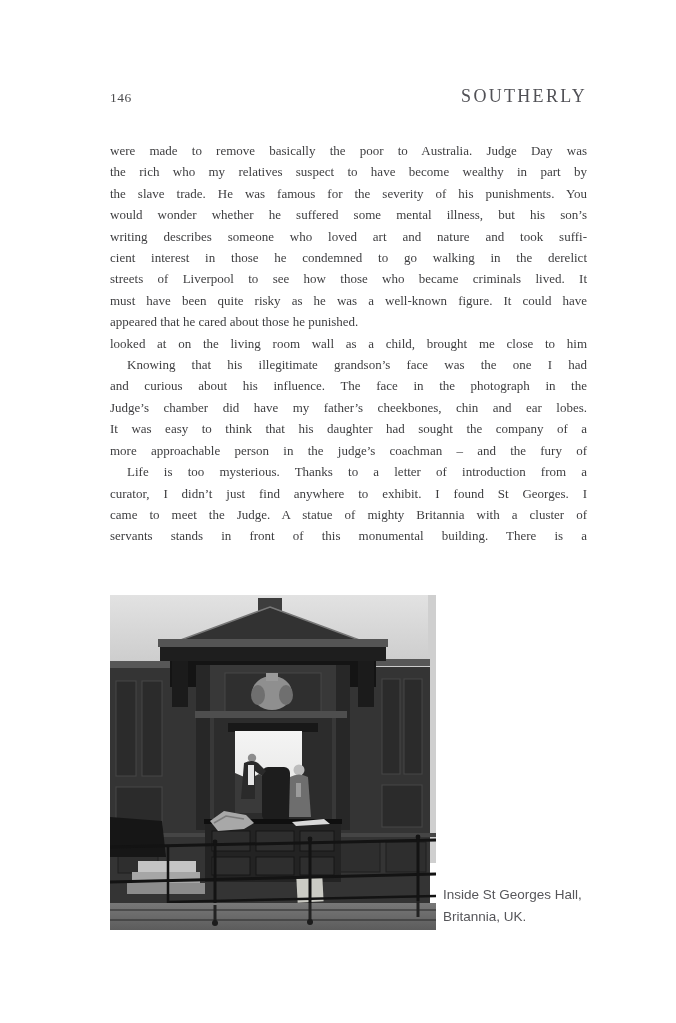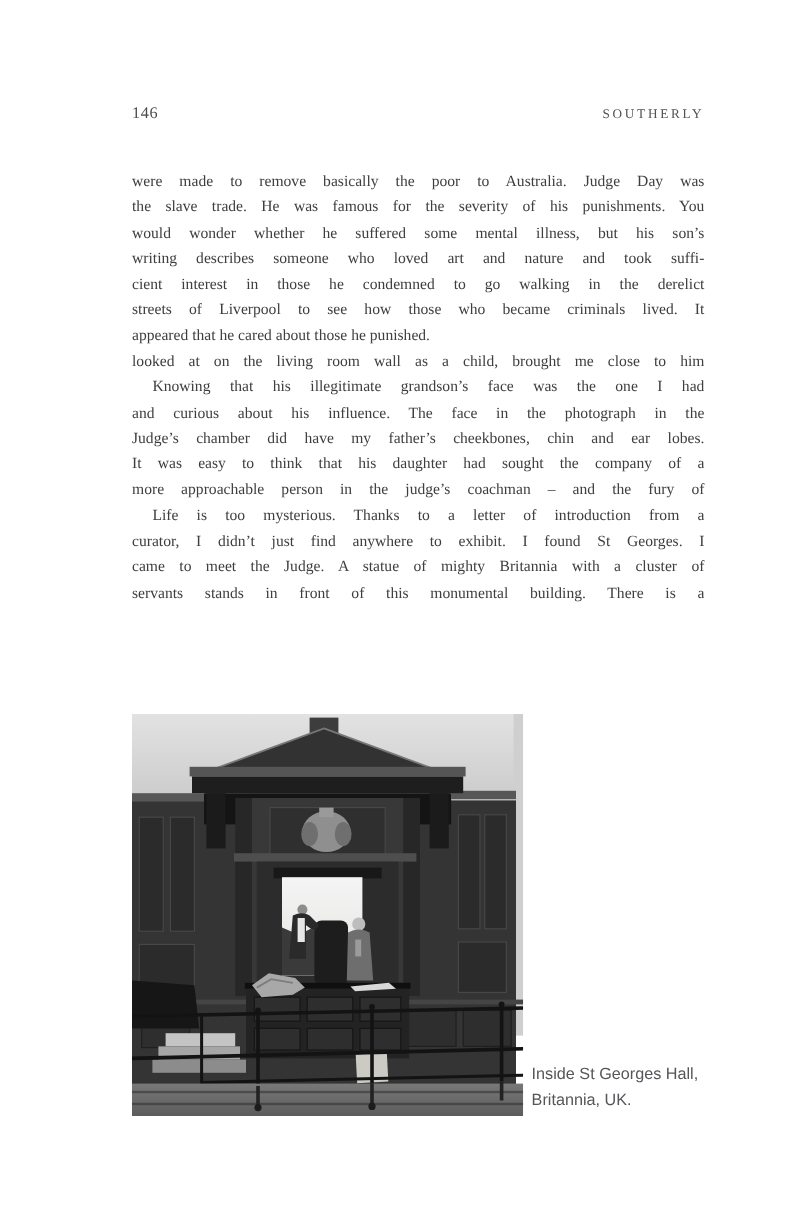--- a/index.html
+++ b/index.html
@@ -9,21 +9,21 @@
     position:relative;
     font-family:"Liberation Serif", serif;
     overflow:hidden;
   }
   .running-head {
     position:absolute; top:86px; left:110px; right:89px;
     display:flex; justify-content:space-between; align-items:baseline;
     color:#4c4c4e;
   }
   .page-num { font-size:13.5px; letter-spacing:0.5px; }
-  .head-title { font-size:11px; letter-spacing:2.3px; color:#515156; }
+  .head-title { font-size:18px; letter-spacing:2.3px; color:#515156; }
   .text-block {
     position:absolute; left:110px; top:140px; width:477px;
     color:#3e3e40;
   }
   .line {
     font-size:13px; line-height:21.4px;
     text-align:justify; text-align-last:justify;
     white-space:normal;
   }
   .line-end { text-align-last:left; }
@@ -42,25 +42,27 @@
 <body>
 
 <div class="running-head">
   <span class="page-num">146</span>
   <span class="head-title">SOUTHERLY</span>
 </div>
 
 <div class="text-block">
   <div>
     <div class="line">were made to remove basically the poor to Australia. Judge Day was</div>
+    <div class="line">the rich who my relatives suspect to have become wealthy in part by</div>
     <div class="line">the slave trade. He was famous for the severity of his punishments. You</div>
     <div class="line">would wonder whether he suffered some mental illness, but his son’s</div>
     <div class="line">writing describes someone who loved art and nature and took suffi-</div>
     <div class="line">cient interest in those he condemned to go walking in the derelict</div>
     <div class="line">streets of Liverpool to see how those who became criminals lived. It</div>
+    <div class="line">must have been quite risky as he was a well-known figure. It could have</div>
     <div class="line line-end">appeared that he cared about those he punished.</div>
   </div>
   <div>
     <div class="line">looked at on the living room wall as a child, brought me close to him</div>
     <div class="line indent">Knowing that his illegitimate grandson’s face was the one I had</div>
     <div class="line">and curious about his influence. The face in the photograph in the</div>
     <div class="line">Judge’s chamber did have my father’s cheekbones, chin and ear lobes.</div>
     <div class="line">It was easy to think that his daughter had sought the company of a</div>
     <div class="line">more approachable person in the judge’s coachman – and the fury of</div>
   </div>

